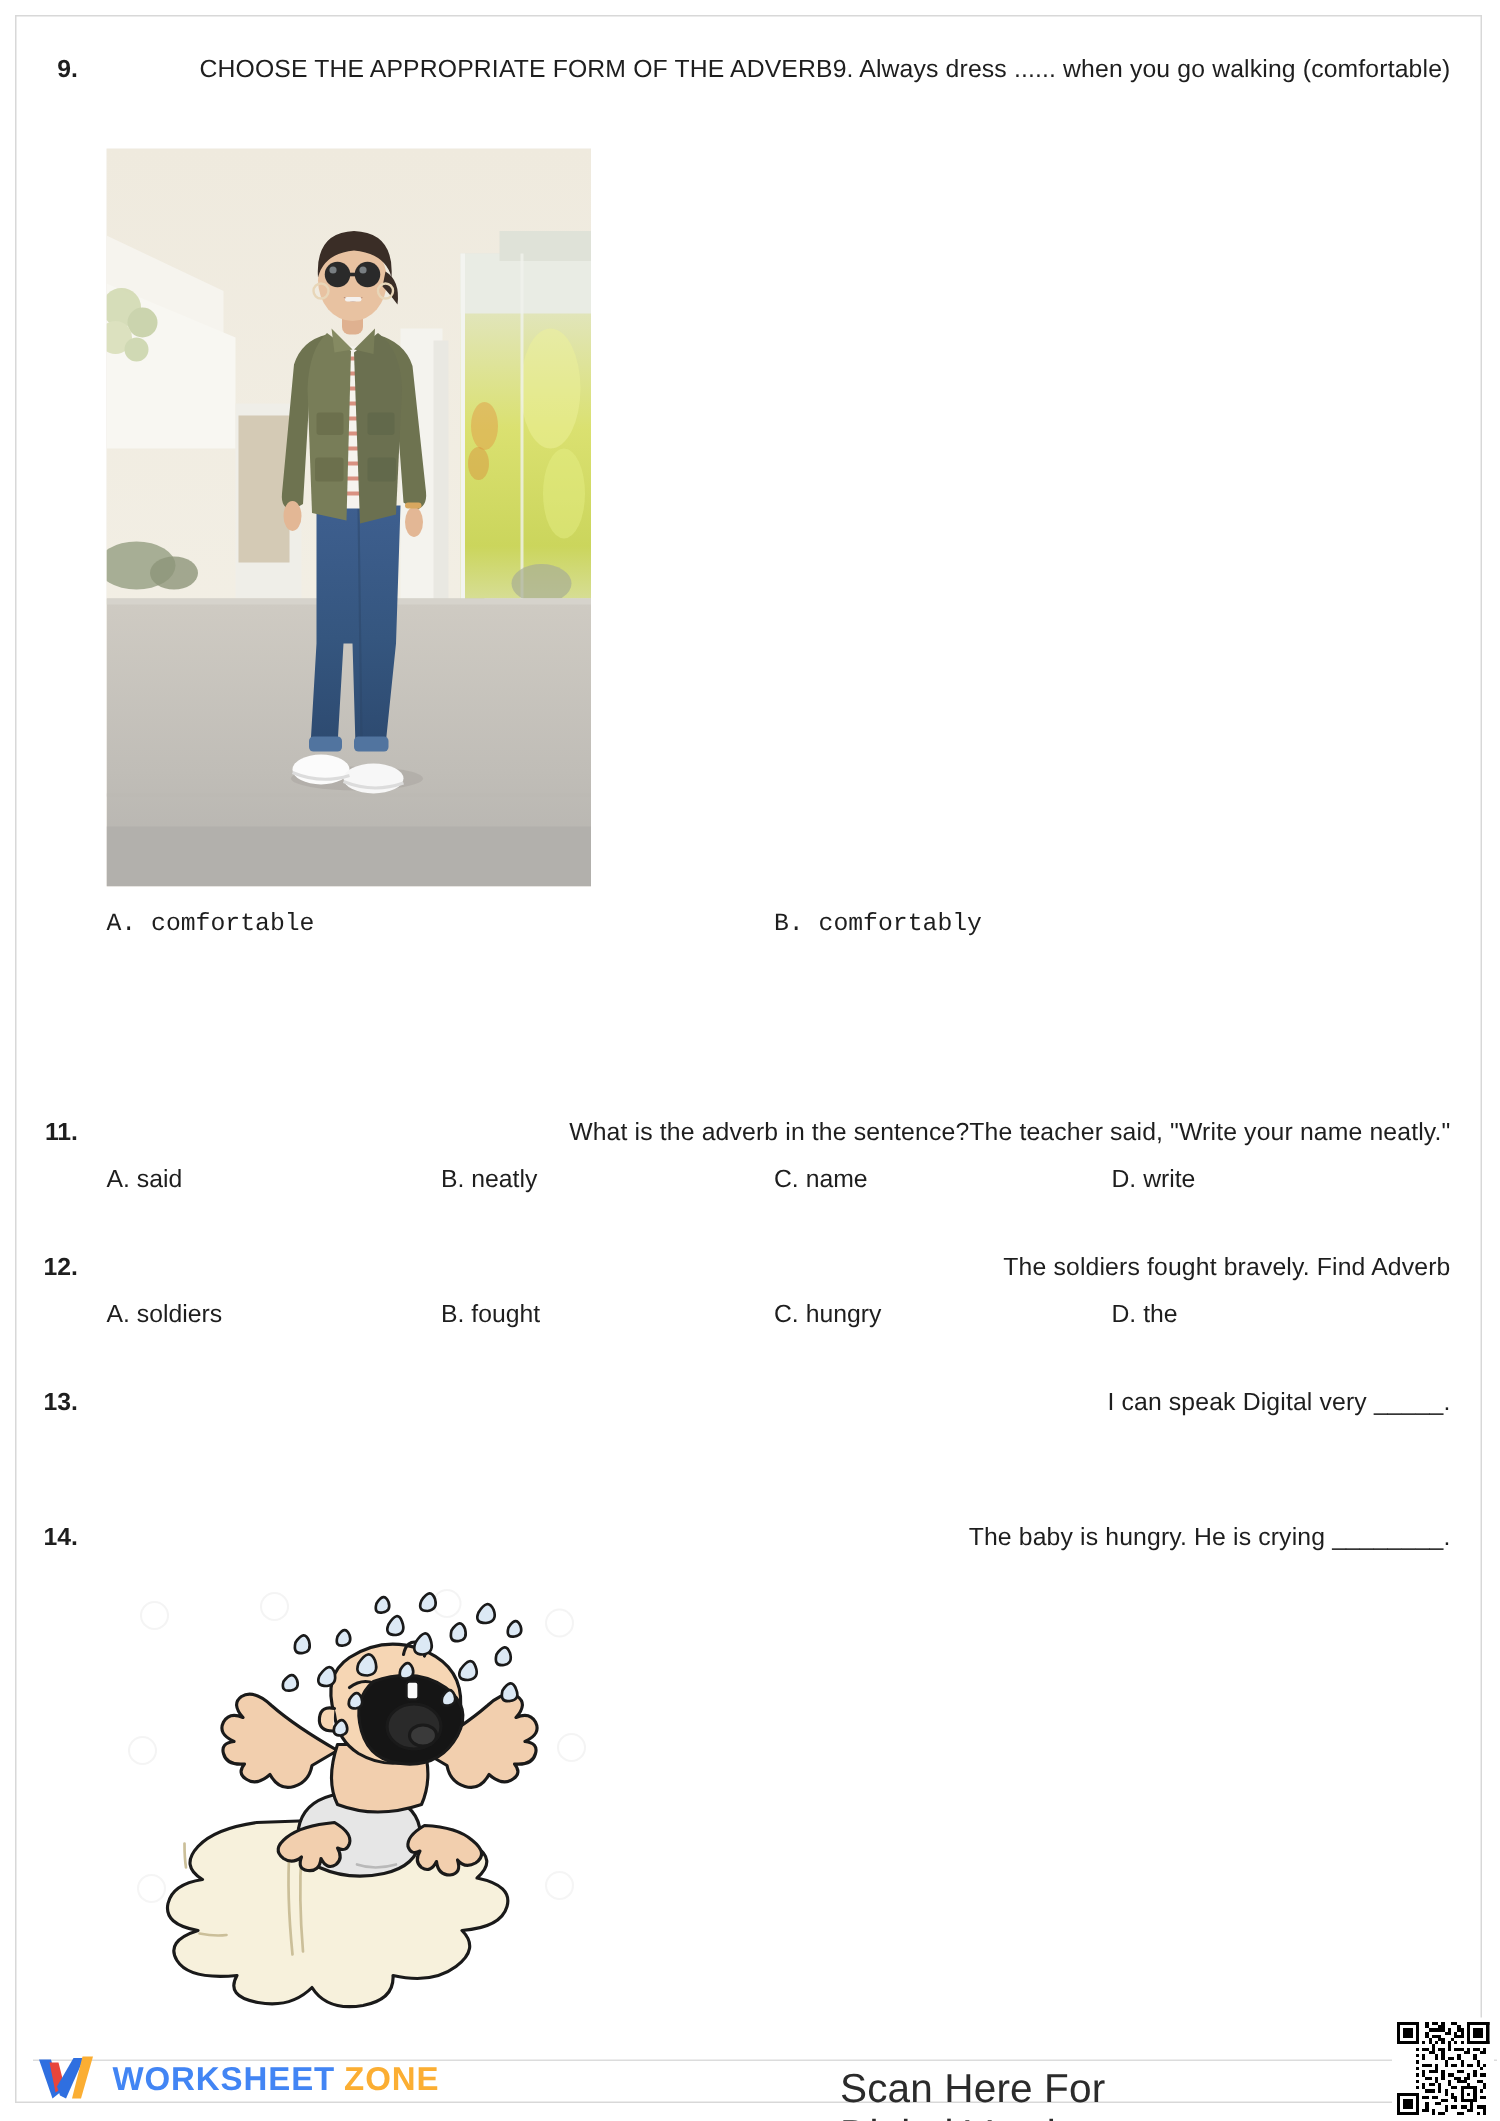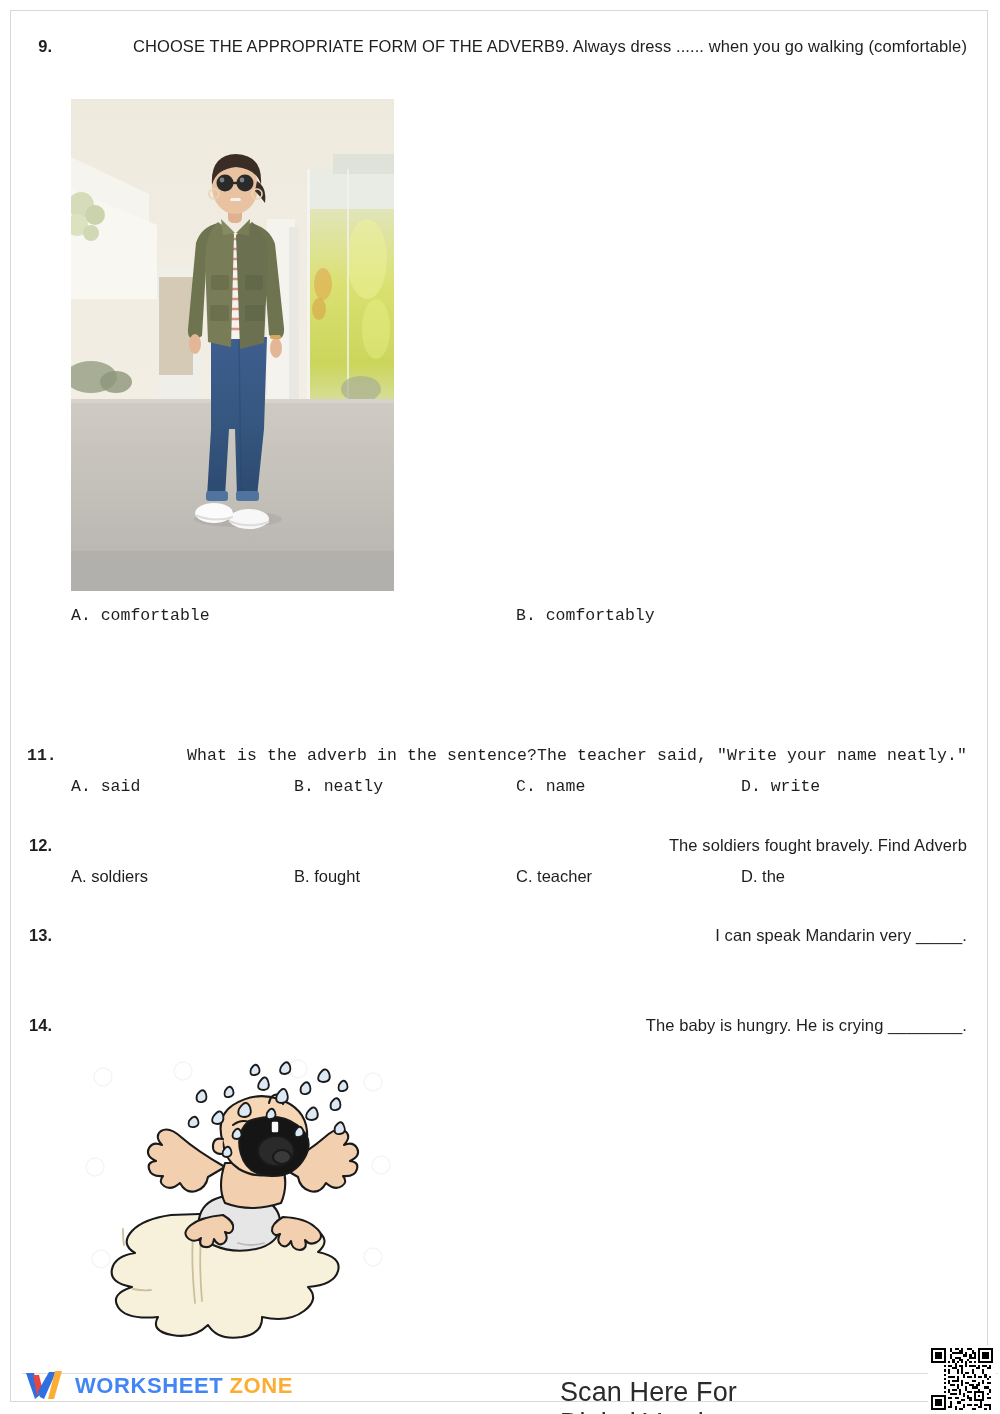--- a/index.html
+++ b/index.html
@@ -288,50 +288,50 @@
   </div>
 
   <div class="q-block" style="top:585px;font-family:Liberation Mono, monospace;">
     <div class="opt-row">
       <span class="opt c0">A. comfortable</span>
       <span class="opt c2">B. comfortably</span>
     </div>
   </div>
 
 
-  <div class="q-block" style="top:733px;font-family:Liberation Mono, monospace;">
+  <div class="q-block" style="top:733px;">
     <div class="q-line">
       <span class="q-num">11.</span>
       <span class="q-text">What is the adverb in the sentence?The teacher said, "Write your name neatly."</span>
     </div>
     <div class="opt-row">
       <span class="opt c0">A. said</span>
       <span class="opt c1">B. neatly</span>
       <span class="opt c2">C. name</span>
       <span class="opt c3">D. write</span>
     </div>
   </div>
 
   <div class="q-block" style="top:823px;">
     <div class="q-line">
       <span class="q-num">12.</span>
       <span class="q-text">The soldiers fought bravely. Find Adverb</span>
     </div>
     <div class="opt-row">
       <span class="opt c0">A. soldiers</span>
       <span class="opt c1">B. fought</span>
-      <span class="opt c2">C. teacher</span>
+      <span class="opt c2">C. hungry</span>
       <span class="opt c3">D. the</span>
     </div>
   </div>
 
   <div class="q-block" style="top:913px;">
     <div class="q-line">
       <span class="q-num">13.</span>
-      <span class="q-text">I can speak Mandarin very _____.</span>
+      <span class="q-text">I can speak Digital very _____.</span>
     </div>
   </div>
 
   <div class="q-block" style="top:1003px;">
     <div class="q-line">
       <span class="q-num">14.</span>
       <span class="q-text">The baby is hungry. He is crying ________.</span>
     </div>
   </div>
 

